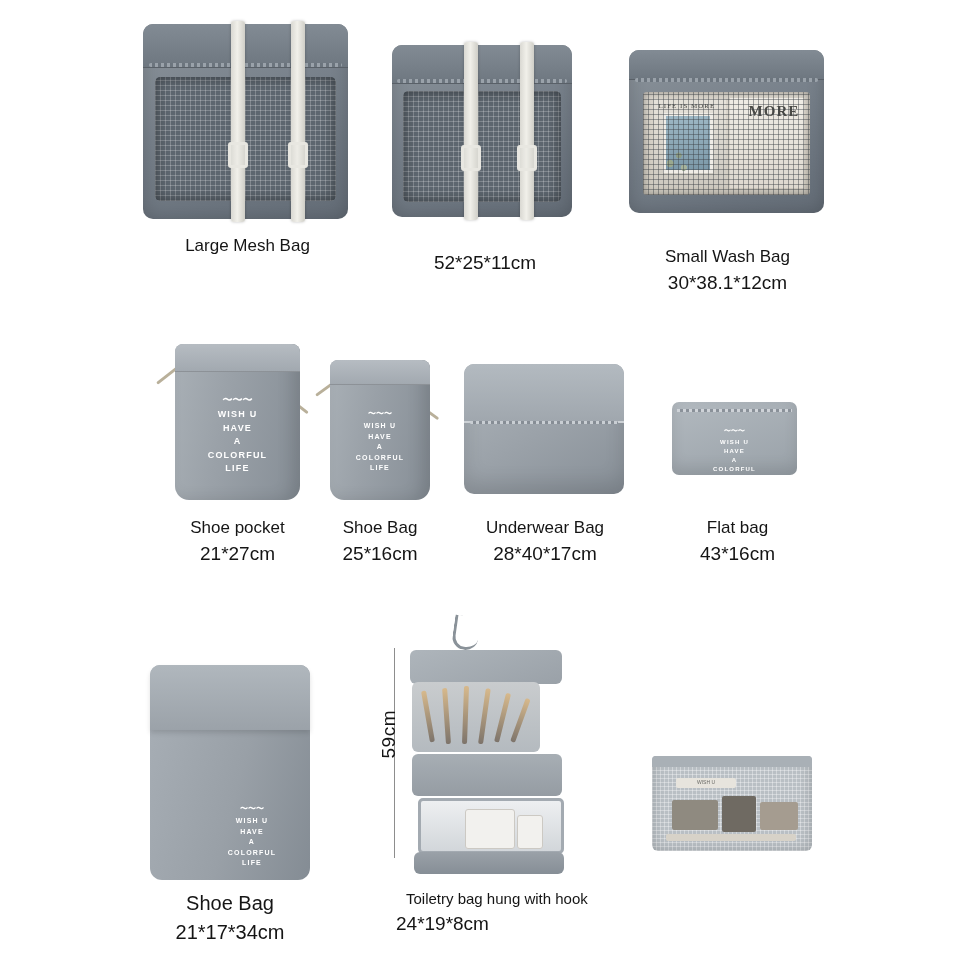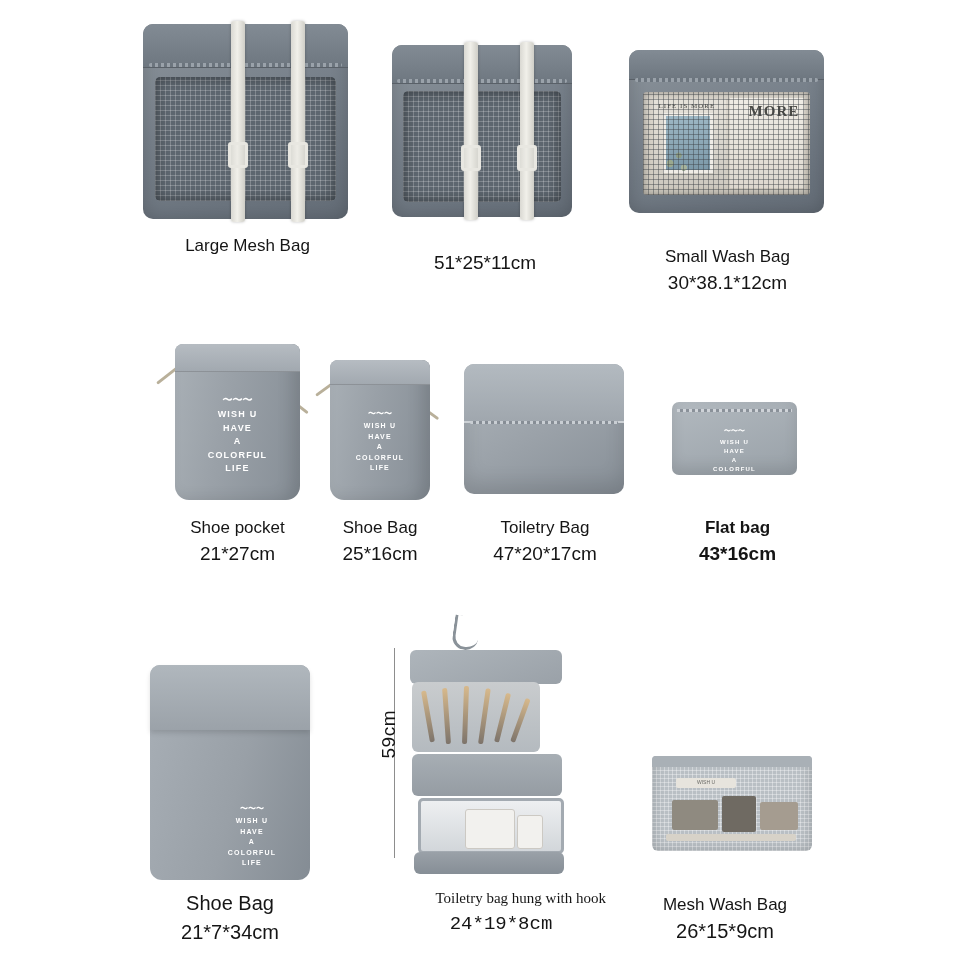--- a/index.html
+++ b/index.html
@@ -365,21 +365,21 @@
       <div class="zip"></div>
       <div class="mesh"></div>
     </div>
     <div class="handle" style="left:92px;"></div>
     <div class="strap" style="left:72px; top:-3px; height:178px;"></div>
     <div class="strap" style="left:128px; top:-3px; height:178px;"></div>
     <div class="buckle" style="left:69px; top:100px;"></div>
     <div class="buckle" style="left:125px; top:100px;"></div>
   </div>
   <div class="caption" style="left:372px; top:247px; width:226px;">
-    <span class="size">51*25*11cm</span>
+    <span class="size">52*25*11cm</span>
   </div>
 
   <div class="item" style="left:629px; top:50px; width:195px; height:163px;">
     <div class="cube" style="left:0; top:0; width:195px; height:163px;">
       <div class="top-band" style="height:18%;"></div>
       <div class="zip" style="top:17%;"></div>
       <div class="window">
         <div class="pic-left">
           <div class="pic-frame"></div>
           <div class="plant"></div>
@@ -439,60 +439,60 @@
   </div>
 
   <div class="item" style="left:464px; top:364px; width:160px; height:130px;">
     <div class="boxbag" style="left:0; top:0; width:160px; height:130px;">
       <div class="lid"></div>
       <div class="zipline" style="top:44%;"></div>
     </div>
     <div class="pull" style="left:104px; top:50px;"></div>
   </div>
   <div class="caption" style="left:455px; top:518px; width:180px;">
-    <span class="name">Toiletry Bag</span>
-    <span class="size">47*20*17cm</span>
+    <span class="name">Underwear Bag</span>
+    <span class="size">28*40*17cm</span>
   </div>
 
   <div class="item" style="left:672px; top:390px; width:125px; height:85px;">
     <div class="flatbag" style="left:0; top:12px; width:125px; height:73px;">
       <div class="zipline"></div>
       <div class="bag-text" style="top:24px; font-size:6px;">
         <span class="wave" style="font-size:7px;">〜〜〜</span>
         <span>WISH U</span><br>
         <span>HAVE</span><br>
         <span>A</span><br>
         <span>COLORFUL</span><br>
         <span>LIFE</span>
       </div>
     </div>
     <div class="pull" style="left:6px; top:8px; width:16px; height:16px;"></div>
   </div>
-  <div class="caption" style="left:670px; top:518px; width:135px;font-weight:bold;">
+  <div class="caption" style="left:670px; top:518px; width:135px;">
     <span class="name">Flat bag</span>
     <span class="size">43*16cm</span>
   </div>
 
   <div class="item" style="left:150px; top:620px; width:160px; height:260px;">
     <div class="loop" style="left:62px; top:0;"></div>
     <div class="shoebag" style="left:0; top:45px; width:160px; height:215px;">
       <div class="flap"></div>
       <div class="bag-text" style="top:138px; left:50px; right:6px; font-size:7px; text-align:center;">
         <span class="wave" style="font-size:8px;">〜〜〜</span>
         <span>WISH U</span><br>
         <span>HAVE</span><br>
         <span>A</span><br>
         <span>COLORFUL</span><br>
         <span>LIFE</span>
       </div>
     </div>
   </div>
   <div class="caption" style="left:140px; top:892px; width:180px;">
     <span class="name" style="font-size:20px;">Shoe Bag</span>
-    <span class="size" style="font-size:20px;">21*7*34cm</span>
+    <span class="size" style="font-size:20px;">21*17*34cm</span>
   </div>
 
   <div class="toiletry" style="left:404px; top:612px; width:164px; height:265px;">
     <div class="hook" style="left:62px; top:4px;"></div>
     <div class="panel" style="left:6px; top:38px; width:152px; height:34px;">
     </div>
     <div class="panel" style="left:8px; top:70px; width:128px; height:70px; background:linear-gradient(180deg,#c9ccce,#b4babf);">
       <div class="brush" style="left:18px; top:8px; height:52px; transform:rotate(-10deg);"></div>
       <div class="brush" style="left:34px; top:6px; height:56px; transform:rotate(-4deg);"></div>
       <div class="brush" style="left:50px; top:4px; height:58px; transform:rotate(2deg);"></div>
@@ -504,34 +504,30 @@
     </div>
     <div class="clearwin" style="left:14px; top:186px; width:146px; height:56px;">
       <div class="bottle" style="left:44px; top:8px; width:48px; height:38px;"></div>
       <div class="bottle" style="left:96px; top:14px; width:24px; height:32px;"></div>
     </div>
     <div class="panel" style="left:10px; top:240px; width:150px; height:22px; background:linear-gradient(180deg,#9aa1a8,#868e96);"></div>
   </div>
   <div class="dim-vert-line" style="left:394px; top:648px; height:210px;"></div>
   <div class="dim-vert" style="left:378px; top:710px;">59cm</div>
   <div class="caption" style="left:406px; top:890px; width:200px; text-align:left;">
-    <span class="name" style="font-size:15px; text-align:right;font-family:Liberation Serif, serif;">Toiletry bag hung with hook</span>
-    <span class="size" style="text-align:center; display:block; margin-left:-10px;font-family:Liberation Mono, monospace;">24*19*8cm</span>
+    <span class="name" style="font-size:15px; text-align:left;">Toiletry bag hung with hook</span>
+    <span class="size" style="text-align:left; display:block; margin-left:-10px;">24*19*8cm</span>
   </div>
 
   <div class="item" style="left:628px; top:728px; width:195px; height:125px;">
     <div class="washbag handle2" style="left:4px; top:30px; width:34px; height:38px; background:none; box-shadow:none;"></div>
     <div class="washbag" style="left:24px; top:28px; width:160px; height:95px;">
       <div class="rim"></div>
       <div class="label" style="left:24px; top:22px; width:60px; height:10px;">WISH U</div>
       <div class="content" style="left:20px; top:44px; width:46px; height:30px; background:#8f8a80;"></div>
       <div class="content" style="left:70px; top:40px; width:34px; height:36px; background:#6f6a62;"></div>
       <div class="content" style="left:108px; top:46px; width:38px; height:28px; background:#a59c90;"></div>
       <div class="content" style="left:14px; top:78px; width:130px; height:7px; background:#d7d2c8;"></div>
     </div>
     <div class="washbag handle2" style="left:150px; top:8px; width:44px; height:34px; background:none; box-shadow:none; transform:rotate(12deg);"></div>
   </div>
-  <div class="caption" style="left:630px; top:895px; width:190px;">
-    <span class="name">Mesh Wash Bag</span>
-    <span class="size" style="font-size:20px;">26*15*9cm</span>
-  </div>
 
 </div>
 
 </body></html>

